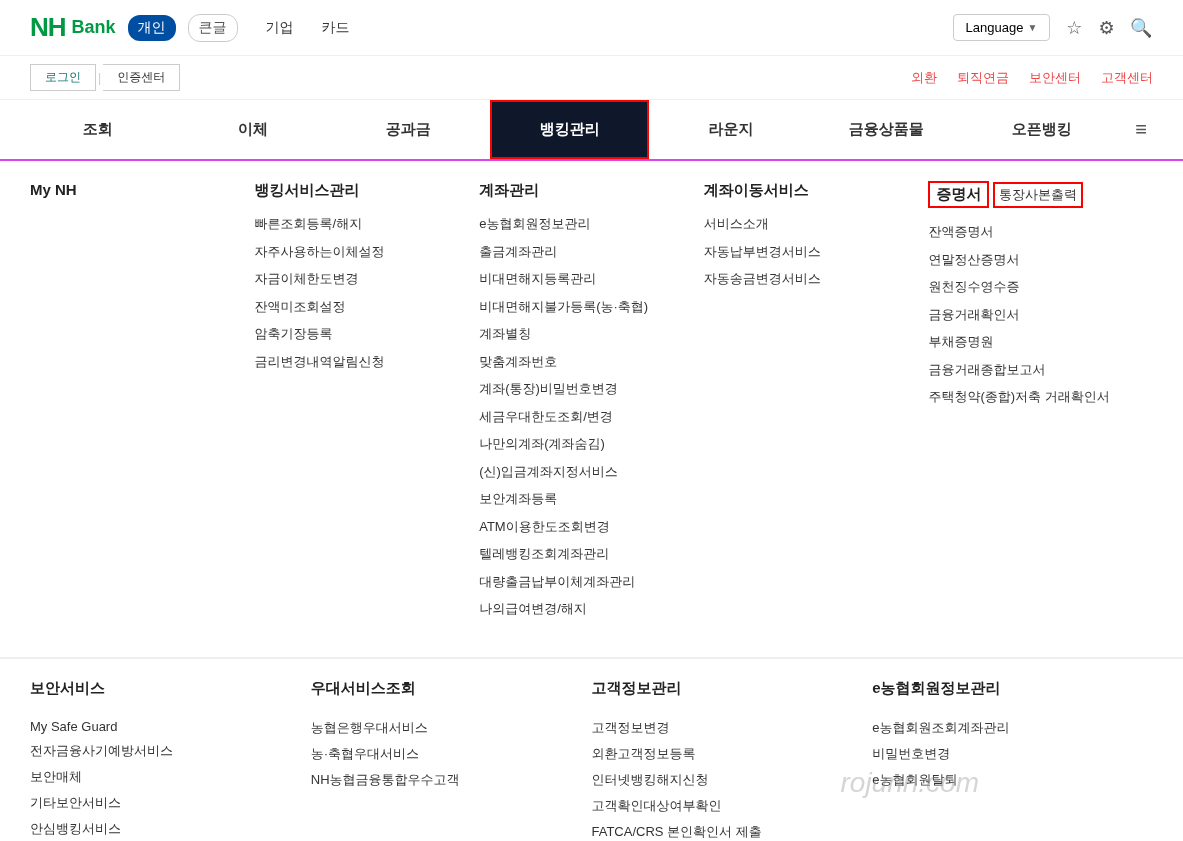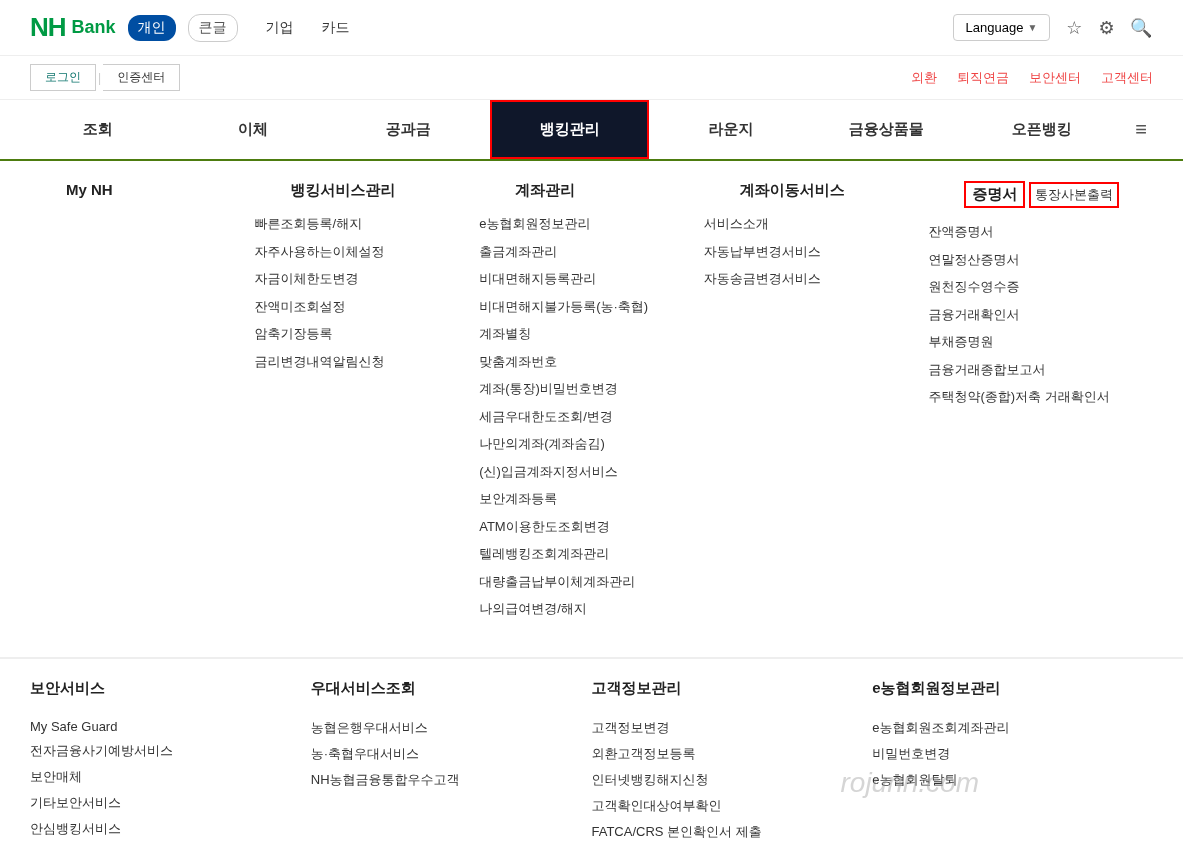--- a/index.html
+++ b/index.html
@@ -23,29 +23,29 @@
     
     .sub-header { display: flex; align-items: center; padding: 8px 30px; border-bottom: 1px solid #eee; justify-content: space-between; }
     .sub-header-left { display: flex; align-items: center; gap: 0; }
     .login-btn { border: 1px solid #ccc; padding: 4px 14px; font-size: 12px; cursor: pointer; background: #fff; color: #0f766e; }
     .divider-v { color: #ccc; padding: 0 2px; font-size: 12px; }
     .cert-btn { border: 1px solid #ccc; padding: 4px 14px; font-size: 12px; cursor: pointer; background: #fff; color: #333; border-left: none; }
     .sub-header-right { display: flex; align-items: center; gap: 20px; font-size: 13px; color: #333; }
     .sub-nav-link { cursor: pointer; color: #ef4444; }
 
     
-    .main-nav { display: flex; align-items: center; border-bottom: 2px solid #4d7c0f; padding: 0 20px; }
+    .main-nav { display: flex; align-items: center; border-bottom: 2px solid #d946ef; padding: 0 20px; }
     .nav-item { flex: 1; text-align: center; padding: 18px 0; font-size: 15px; font-weight: 600; color: #333; cursor: pointer; }
     .nav-item.active { background: #0f172a; color: #fff; border: 2px solid red; margin: -2px 4px; }
     .nav-menu-icon { padding: 18px 16px; font-size: 20px; color: #555; cursor: pointer; }
 
     
     .dropdown-area { display: flex; padding: 20px 30px 30px 30px; border-bottom: 1px solid #eee; background: #fff; }
     .menu-col { flex: 1; min-width: 0; }
-    .menu-col-title { font-size: 15px; font-weight: 700; color: #222; margin-bottom: 14px; margin-left: 36px; }
+    .menu-col-title { font-size: 15px; font-weight: 700; color: #222; margin-bottom: 14px; }
     .menu-col-title.highlighted { border: 2px solid red; display: inline-block; padding: 2px 6px; }
     .menu-link { display: block; font-size: 13px; color: #333; cursor: pointer; margin-bottom: 8px; line-height: 1.5; }
     .menu-link.highlighted-link { border: 2px solid red; display: inline-block; padding: 1px 4px; color: #333; }
 
     
     .my-nh-col { min-width: 120px; }
 
     
     .bottom-area { display: flex; padding: 20px 30px 30px 30px; }
     .bottom-col { flex: 1; min-width: 0; }

